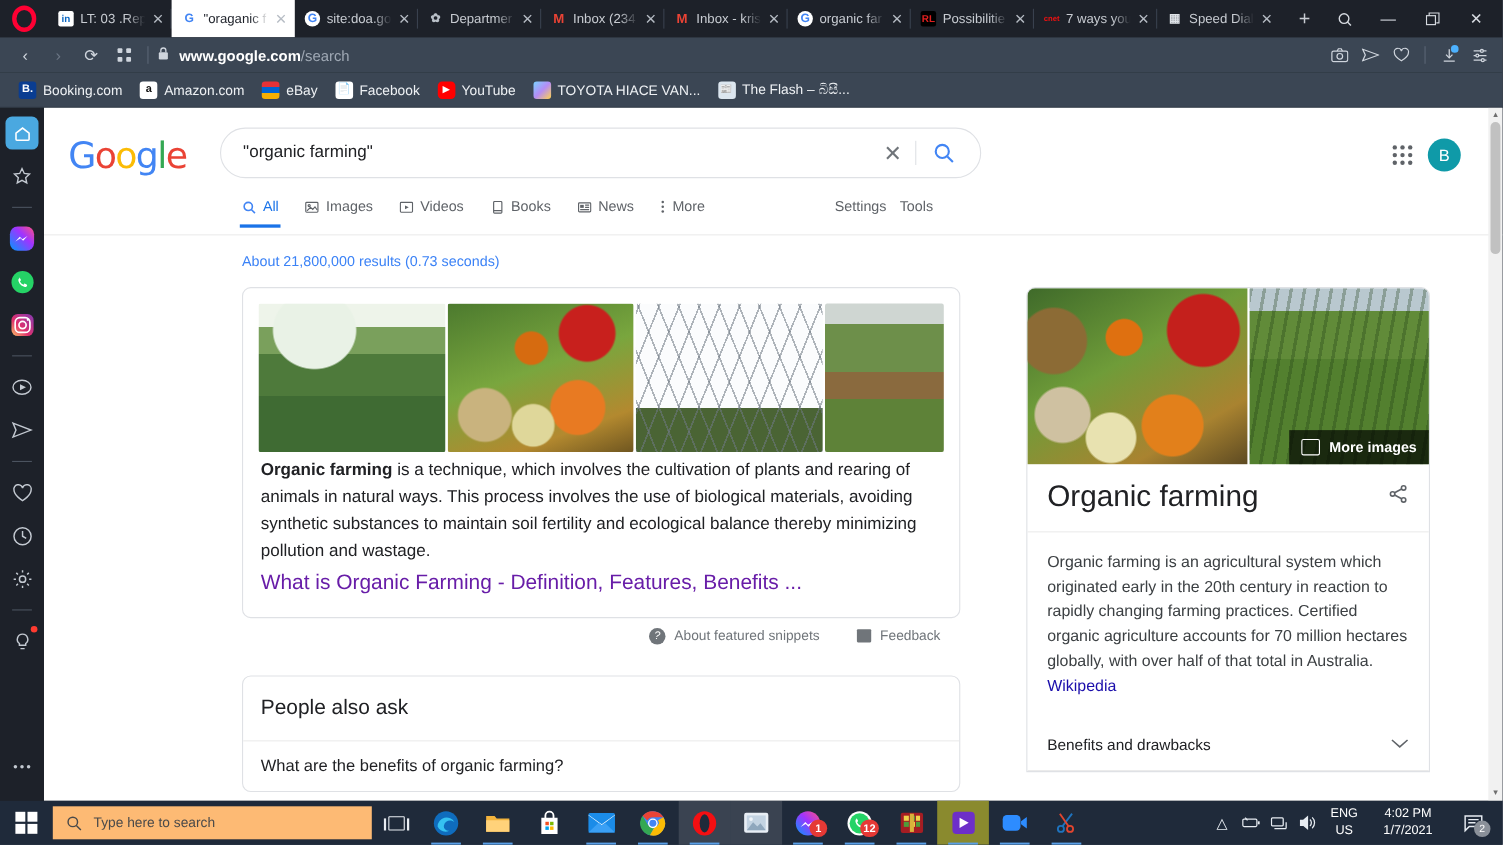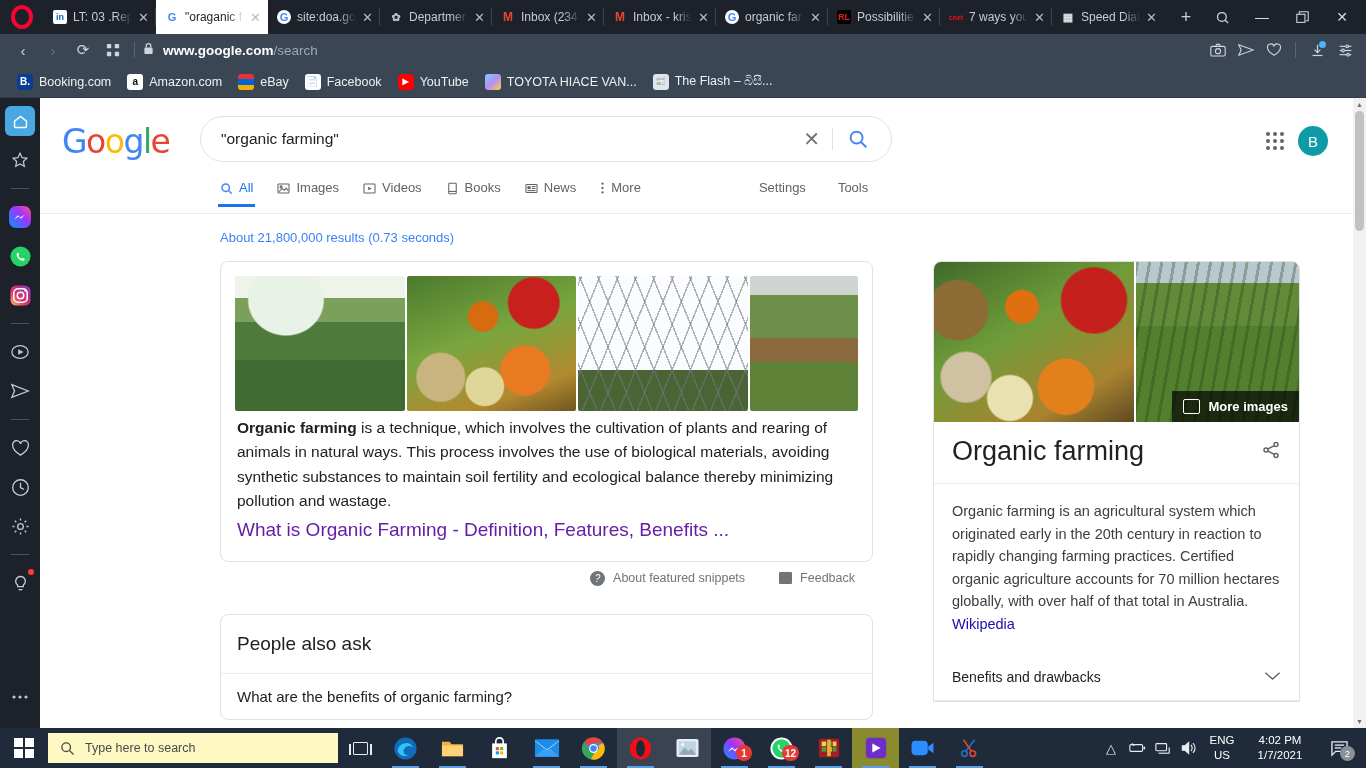--- a/index.html
+++ b/index.html
@@ -163,21 +163,21 @@
     display:flex; align-items:center; justify-content:center; font-size:15px; }
 
   .g-nav { position:relative; height:34px; border-bottom:1px solid #ebebeb;
     padding-left:180px; display:flex; align-items:flex-start; }
   .g-tabs { display:flex; gap: 24px; }
   .g-tab { display:flex; align-items:flex-end; gap:6px; font-size:13px; color:#5f6368;
     padding-bottom: 11px; position:relative; }
   .g-tab.active { color:#1a73e8; }
   .g-tab.active::after { content:""; position:absolute; left:-2px; right:-2px; bottom:-1px;
     height:3px; background:#1a73e8; }
-  .g-tools { margin-left: 118px; display:flex; gap:32px; font-size:13px; color:#5f6368; }
+  .g-tools { margin-left: 118px; display:flex; gap:12px; font-size:13px; color:#5f6368; }
 
   .g-body { position:relative; padding-left:180px; padding-top:16px; }
   .result-count { font-size:13px; color:#3b82f6; margin-bottom: 16px; }
 
   .cols { display:flex; gap: 60px; }
   .col-main { width: 653px; }
   .col-side { width: 367px; }
 
   .card { border:1px solid #dfe1e5; border-radius:8px; overflow:hidden; background:#fff; }
   .snippet-imgs { display:flex; gap:2px; padding:14px 14px 0; }
@@ -220,21 +220,21 @@
     display:flex; align-items:center; justify-content:space-between; }
   .chev { color:#70757a; font-size:13px; }
 
   
   .taskbar { position:absolute; left:0; top:728px; width:1366px; height:40px;
     background:#1f2a3a; display:flex; align-items:center; }
   .start { width:48px; height:40px; display:flex; align-items:center; justify-content:center; }
   .win-ico { display:grid; grid-template-columns:9px 9px; grid-template-rows:9px 9px;
     gap:2px; }
   .win-ico i { background:#fff; display:block; }
-  .tb-search { width:290px; height:30px; background:#fef9c3; display:flex; align-items:center;
+  .tb-search { width:290px; height:30px; background:#fdba74; display:flex; align-items:center;
     gap:10px; padding-left:12px; color:#4a4a4a; font-size:12.5px; }
   .tb-taskview { width:44px; height:40px; display:flex; align-items:center; justify-content:center; }
   .tv-ico { width:15px; height:13px; border:1.5px solid #e9edf2; border-radius:1px; position:relative;}
   .tv-ico::before,.tv-ico::after{content:"";position:absolute;top:1px;width:2px;height:11px;background:#e9edf2;}
   .tv-ico::before{left:-5px;} .tv-ico::after{right:-5px;}
   .tb-apps { display:flex; align-items:center; }
   .tb-app { width:47px; height:40px; display:flex; align-items:center; justify-content:center;
     position:relative; }
   .tb-app.running::after { content:""; position:absolute; bottom:0; left:10px; right:10px;
     height:2.5px; background:#5aa0e8; }

